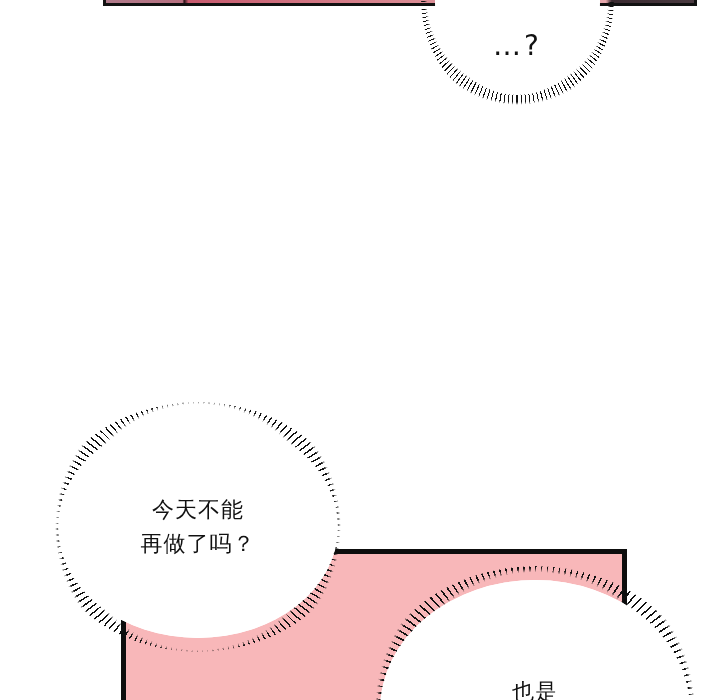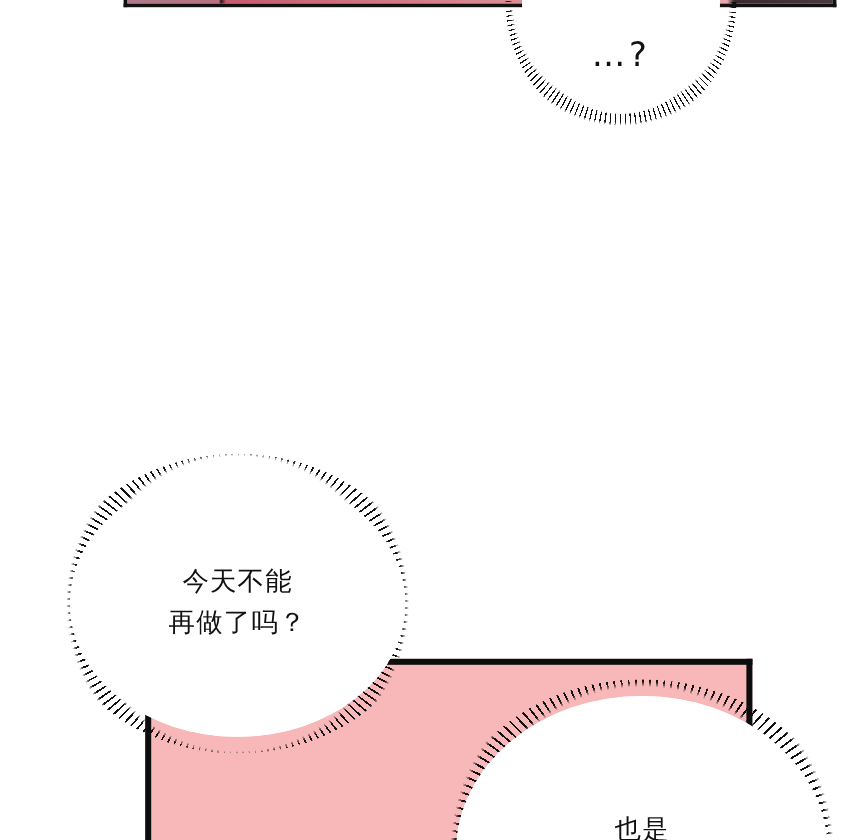--- a/index.html
+++ b/index.html
@@ -32,21 +32,21 @@
     .bubble-inner {
       position: absolute; inset: 0; border-radius: 50%; background: #fff; z-index: 1;
       display: flex; align-items: center; justify-content: center; text-align: center;
     }
     .bubble-text {
       color: #111; font-size: 22px; line-height: 34px; letter-spacing: 1px;
       white-space: pre-line;
     }
     #bubble-1 { left: 435px; top: -95px; width: 165px; height: 190px; }
     #bubble-1 .bubble-text { font-size: 28px; margin-top: 92px; letter-spacing: 3px; }
-    #bubble-2 { left: 58px; top: 392px; width: 280px; height: 222px; text-decoration: underline; }
+    #bubble-2 { left: 58px; top: 416px; width: 280px; height: 222px; text-decoration: underline; }
     #bubble-3 { left: 380px; top: 580px; width: 310px; height: 260px; }
     #bubble-3 .bubble-inner { align-items: flex-start; padding-top: 95px; box-sizing: border-box; }
   </style>
 </head>
 <body>
 
 <div class="panel-top"></div>
 <div class="panel-pink"></div>
 
 <div class="bubble" id="bubble-1">

